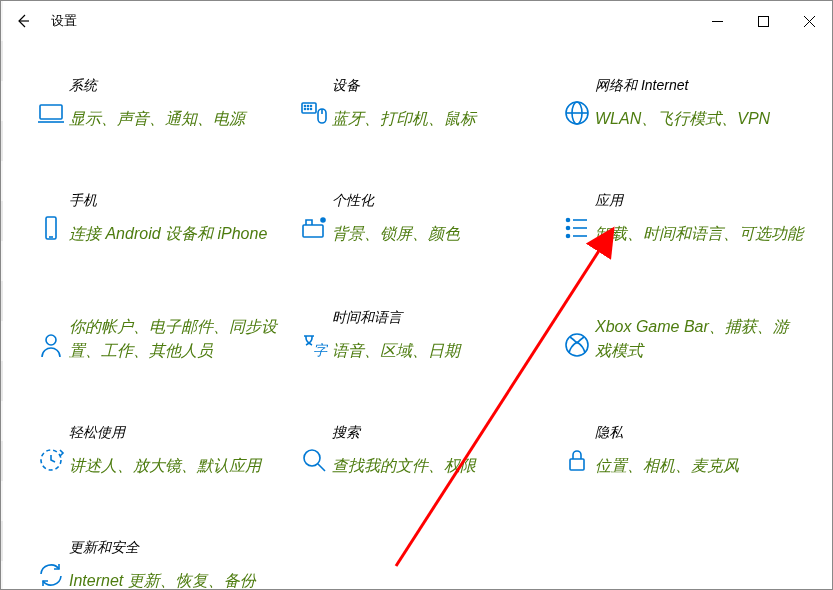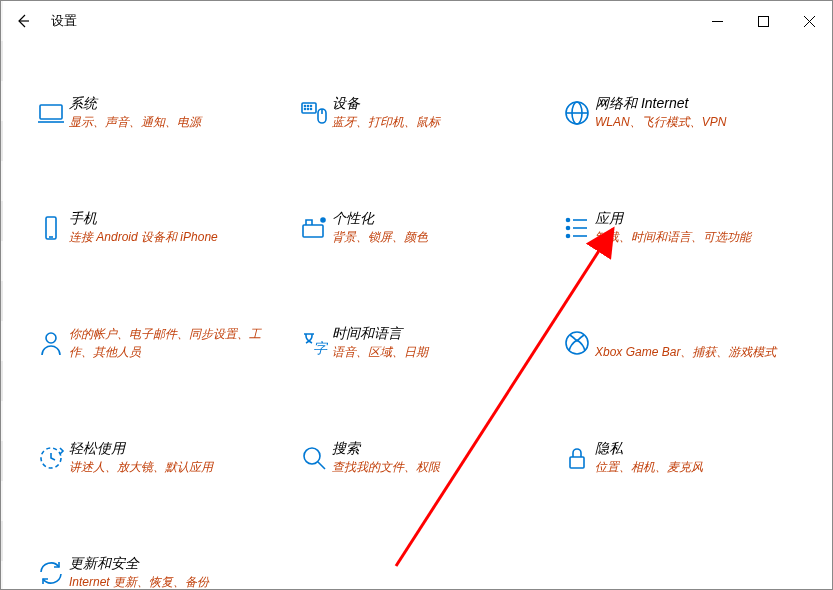--- a/index.html
+++ b/index.html
@@ -11,21 +11,21 @@
     .title { margin-left:6px; font-size:13px;text-align:right; }
     .wctl { margin-left:auto; display:flex; }
     .wbtn { width:46px; height:40px; display:flex; align-items:center; justify-content:center; cursor:pointer; }
 
     .grid { padding:30px 20px 0 32px; display:grid; grid-template-columns:repeat(3, 1fr); row-gap:55px; column-gap:10px; position:relative; z-index:1; }
     .cell { display:flex; align-items:flex-end; gap:0; cursor:pointer; min-height:60px;font-style:italic; }
     .ico { flex:0 0 36px; height:36px; display:flex; align-items:center; justify-content:center; color:#0078d4; }
     .ico svg { width:28px; height:28px; stroke:#0078d4; fill:none; stroke-width:1.6; }
     .txt { padding-top:2px; padding-right:8px; }
     .lbl { font-size:14px; color:#000; }
-    .sub { font-size:12px; color:#c2410c; line-height:1.5; margin-top:0; }
+    .sub { font-size:16px; color:#4d7c0f; line-height:1.5; margin-top:12px; }
 
     .arrow { position:absolute; left:0; top:0; width:833px; height:590px; pointer-events:none; z-index:5; }
   </style>
 </head>
 <body>
 
 <div class="titlebar">
   <div class="back">
     <svg width="16" height="16" viewBox="0 0 16 16">
       <path d="M10 2l-6 6 6 6" stroke="#000" stroke-width="1.2" fill="none"></path>

